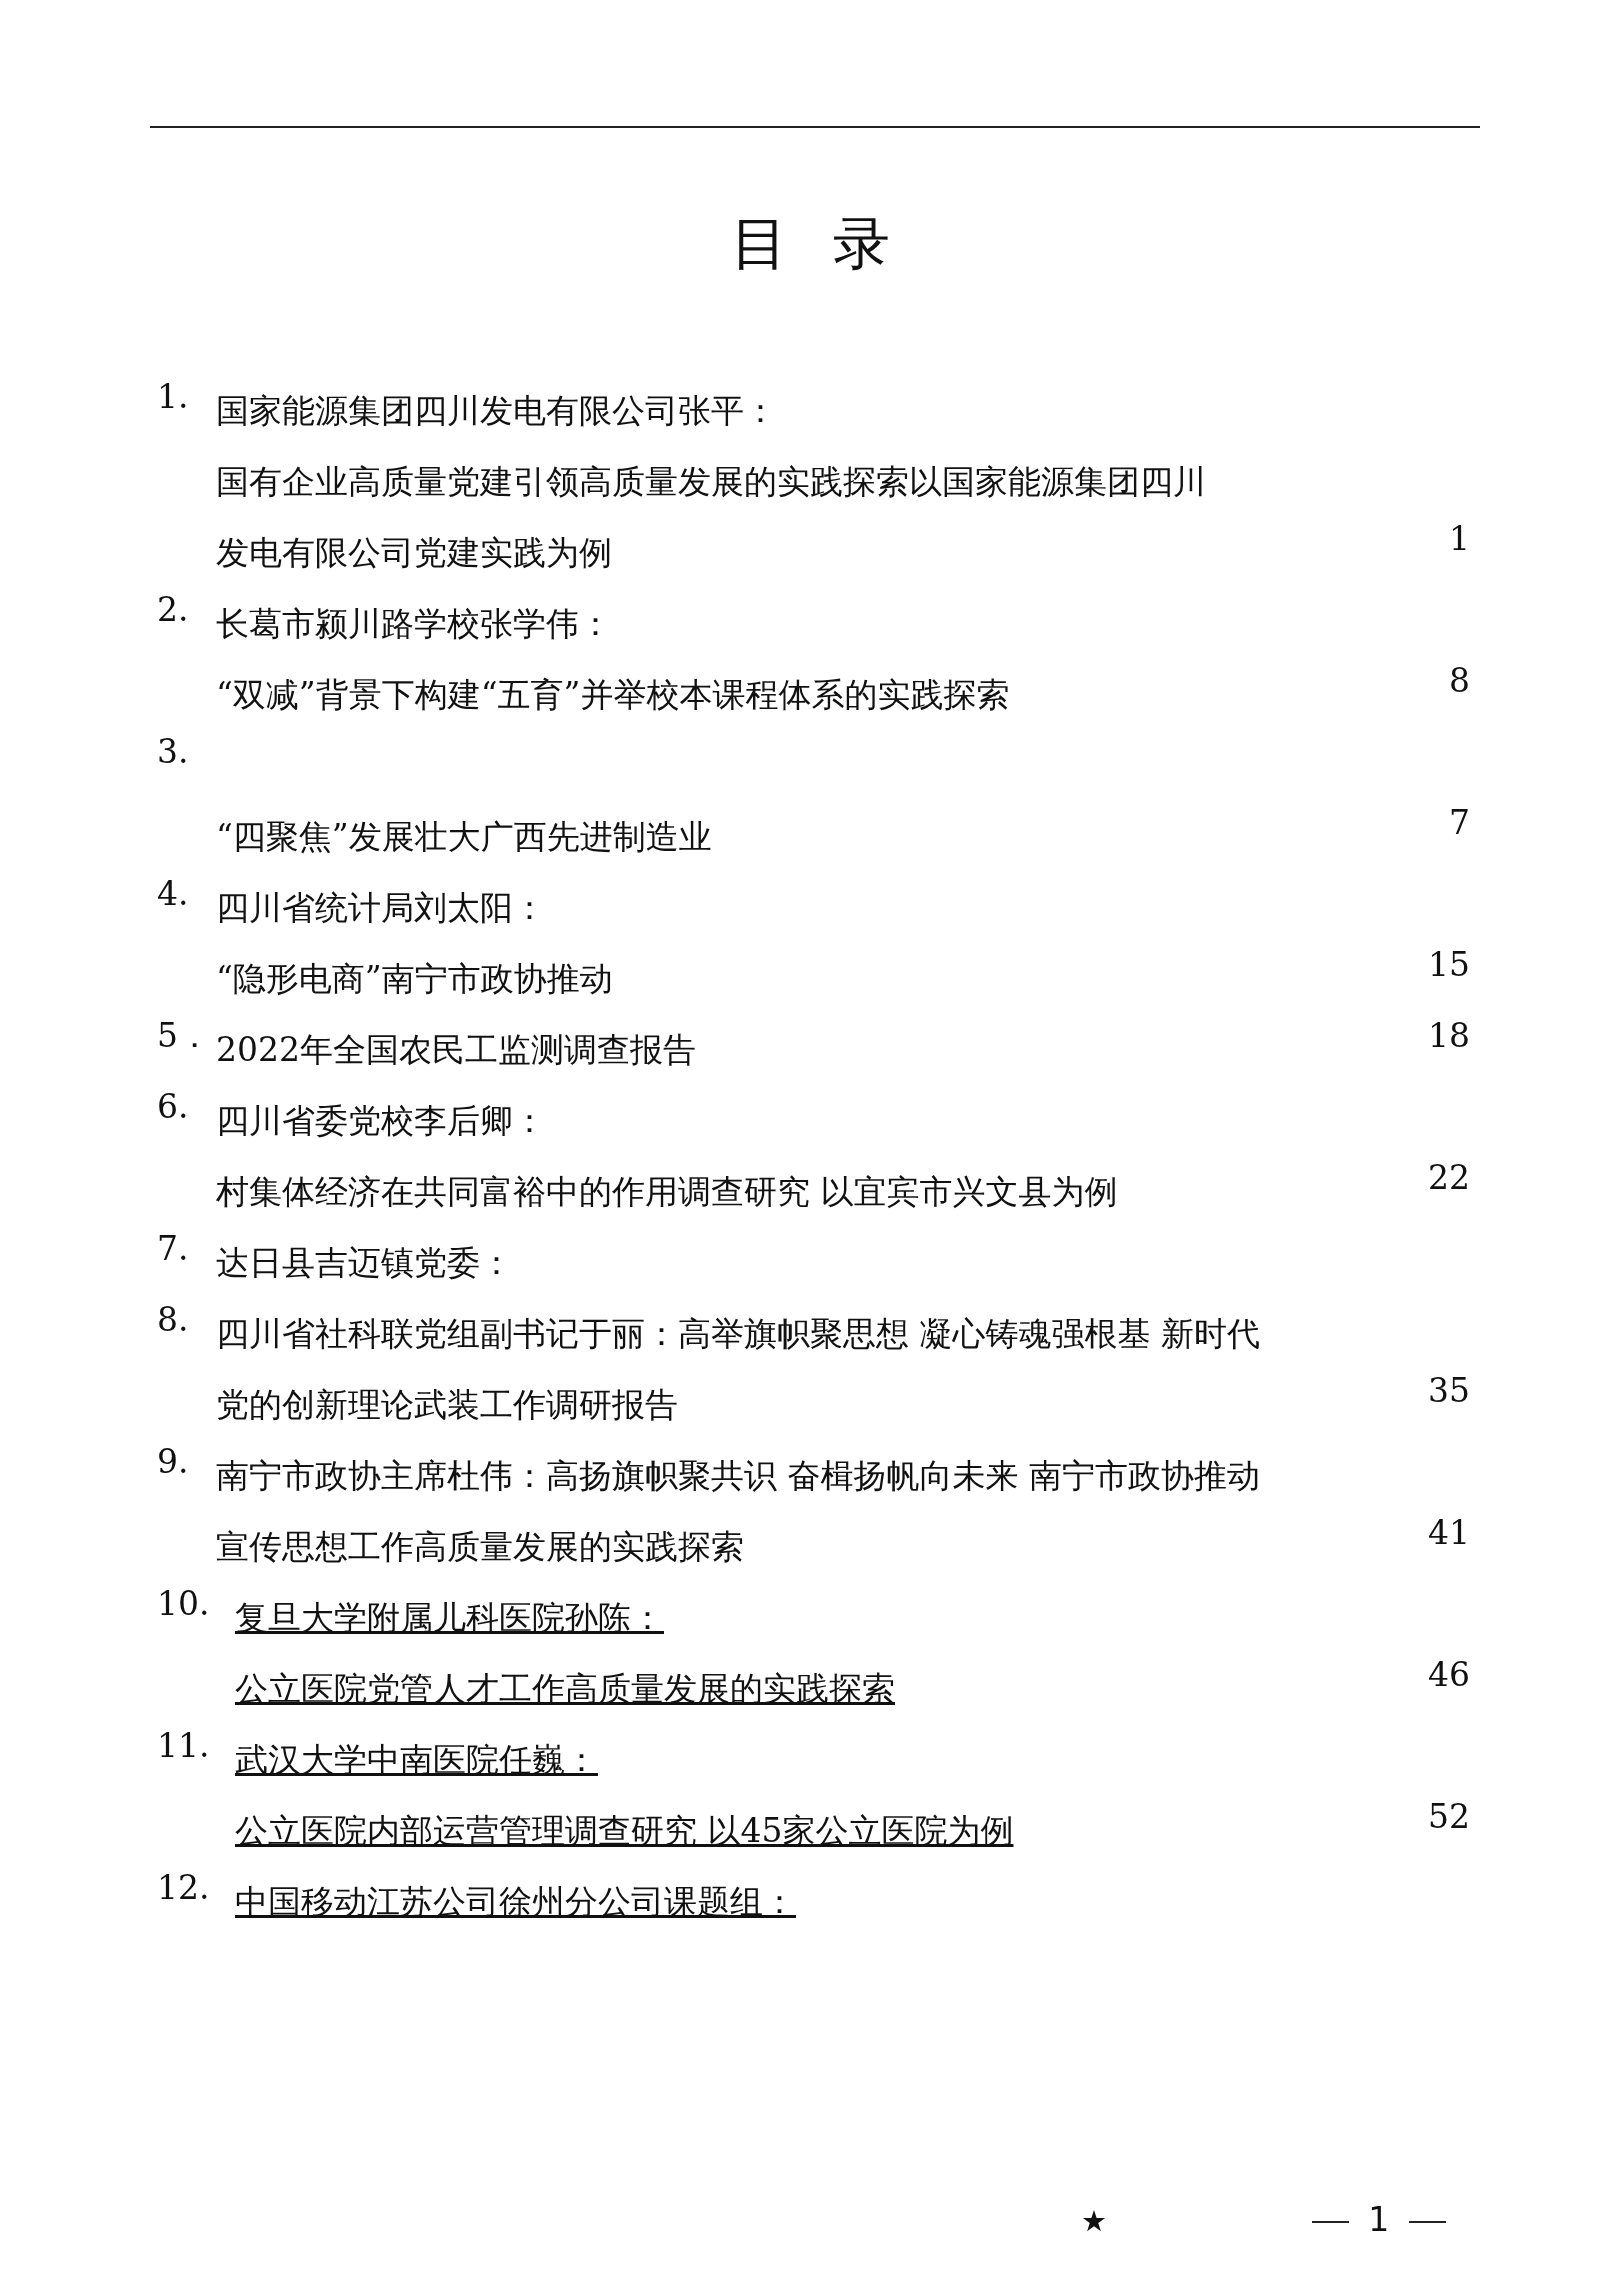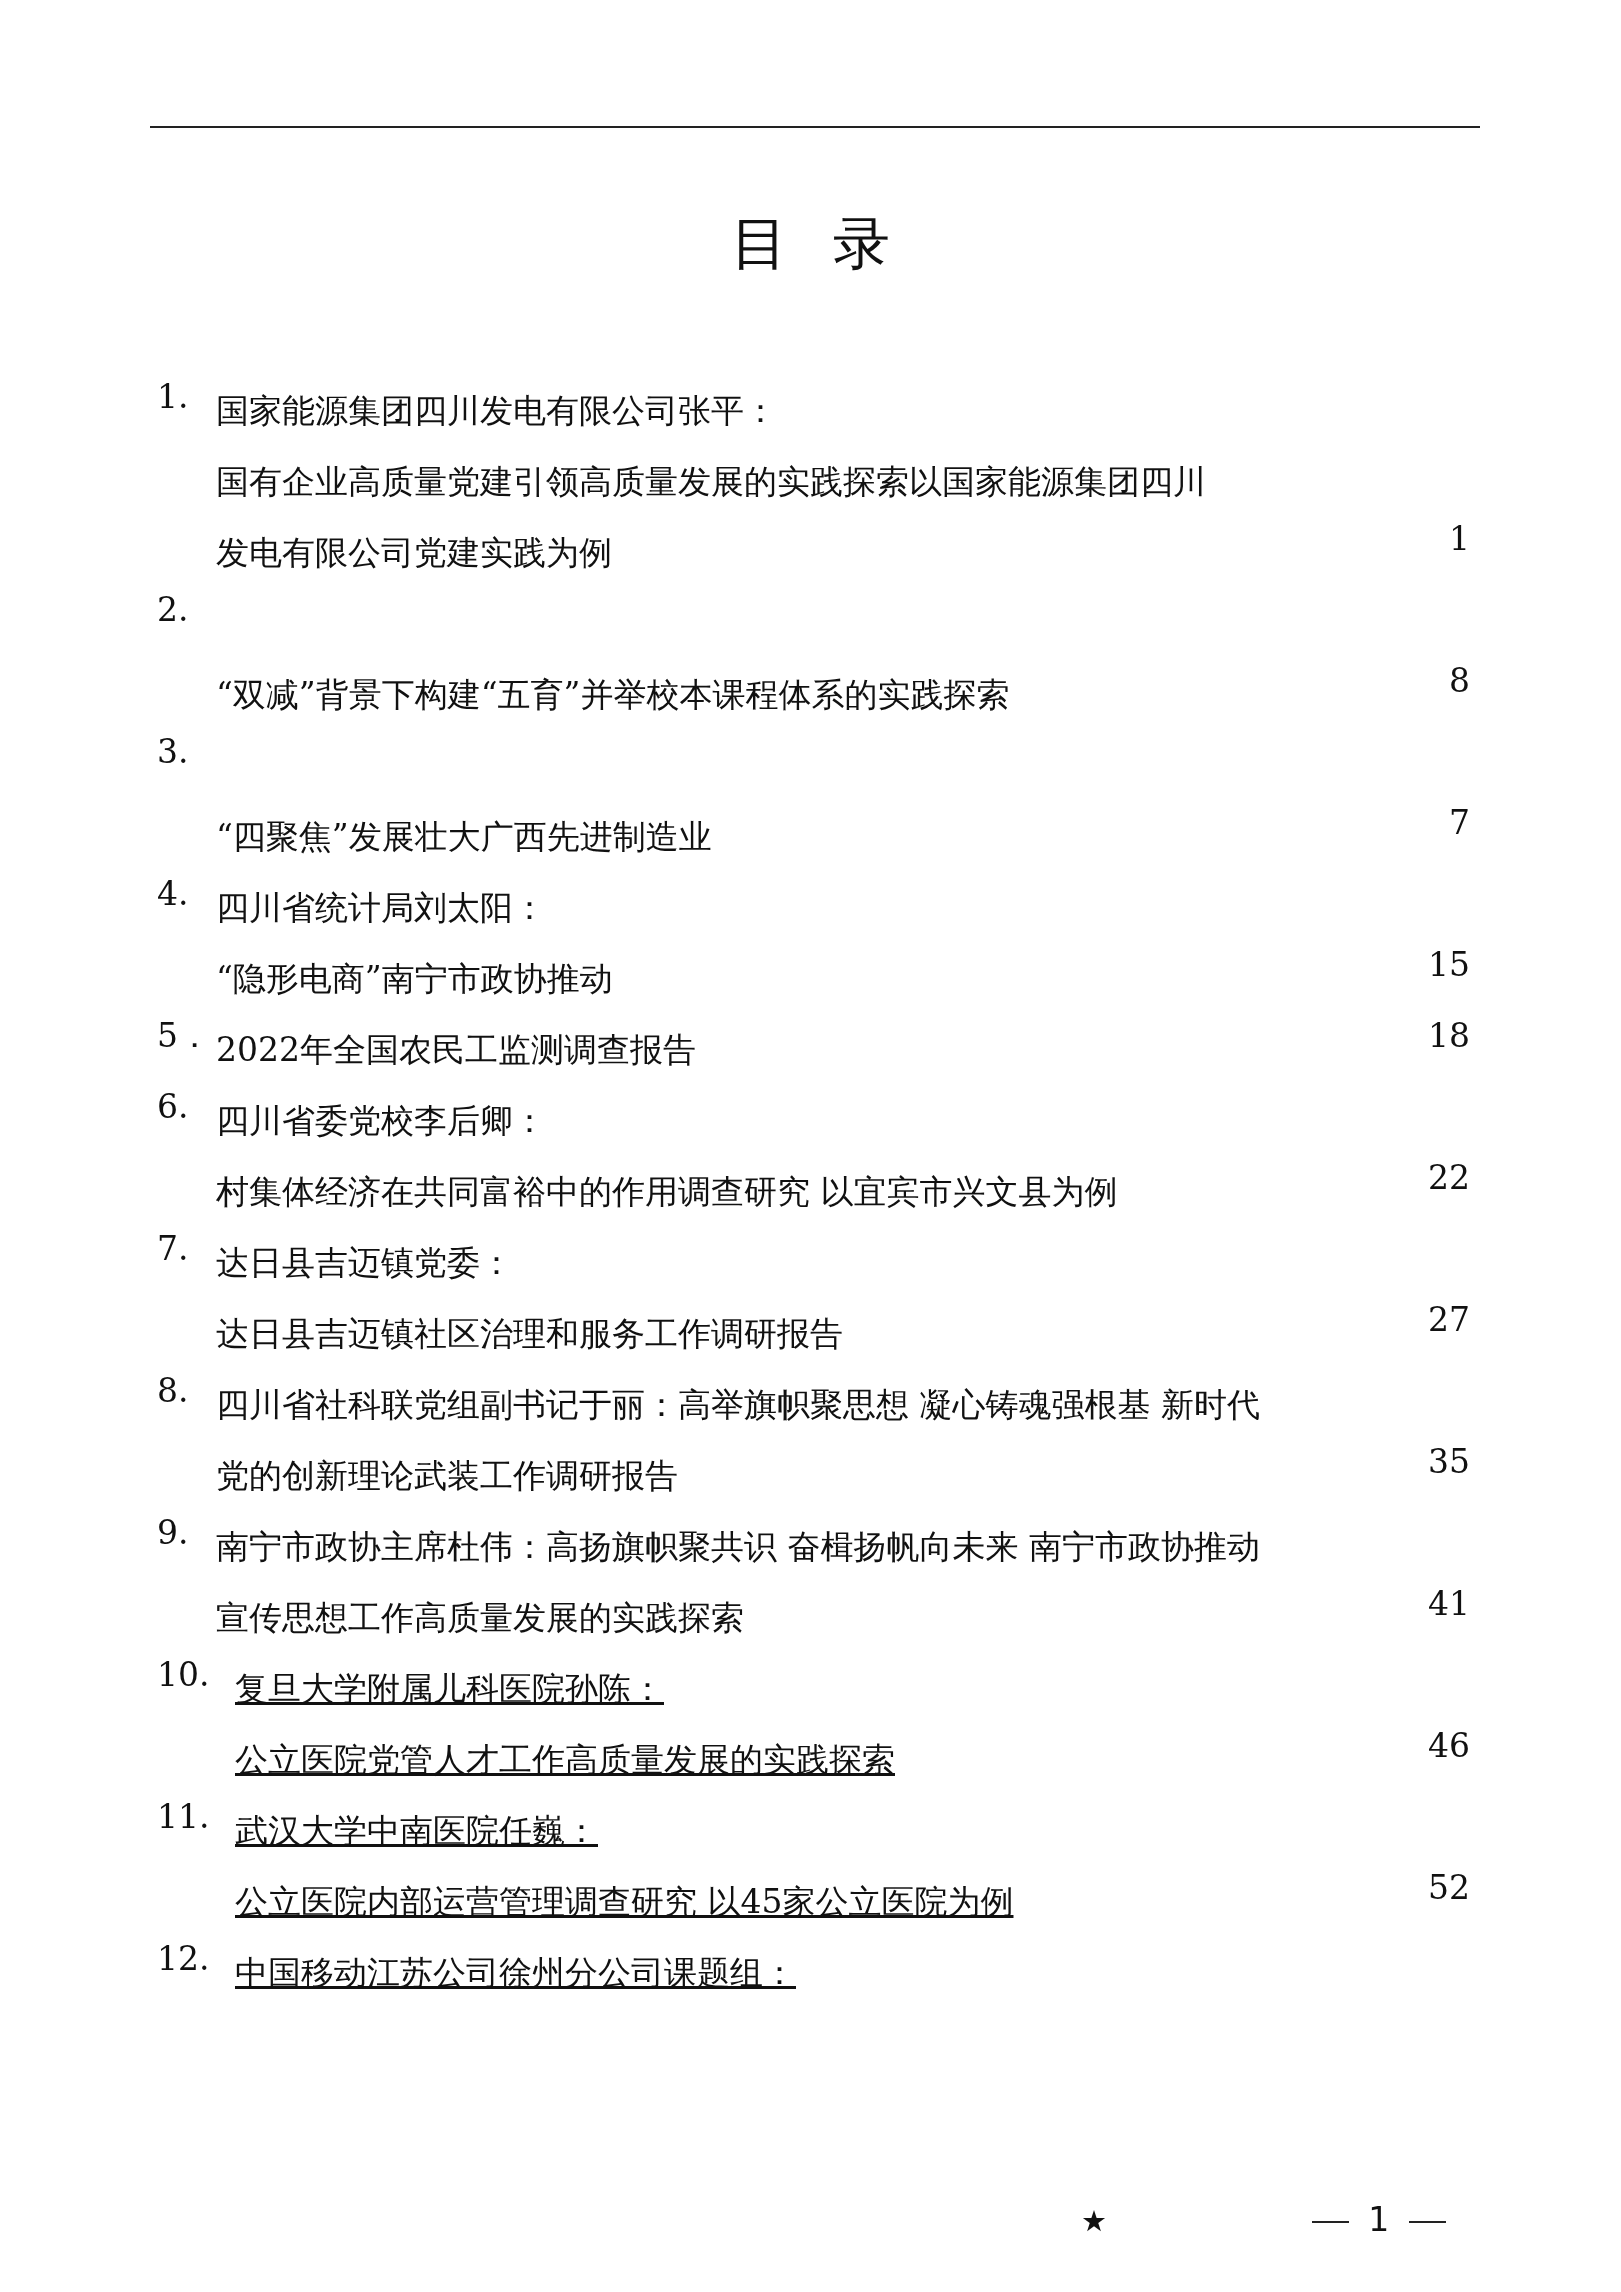--- a/index.html
+++ b/index.html
@@ -63,20 +63,21 @@
   <div class="toc-line">
     <span class="toc-text">国有企业高质量党建引领高质量发展的实践探索以国家能源集团四川</span>
   </div>
   <div class="toc-line">
     <span class="toc-text">发电有限公司党建实践为例</span>
     <span class="toc-page">1</span>
   </div>
 
   <div class="toc-line">
     <span class="toc-num">2.</span>
+    <span class="toc-text">长葛市颍川路学校张学伟：</span>
   </div>
   <div class="toc-line">
     <span class="toc-text">“双减”背景下构建“五育”并举校本课程体系的实践探索</span>
     <span class="toc-page">8</span>
   </div>
 
   <div class="toc-line">
     <span class="toc-num">3.</span>
   </div>
   <div class="toc-line">
@@ -104,24 +105,20 @@
     <span class="toc-text">四川省委党校李后卿：</span>
   </div>
   <div class="toc-line">
     <span class="toc-text">村集体经济在共同富裕中的作用调查研究 以宜宾市兴文县为例</span>
     <span class="toc-page">22</span>
   </div>
 
   <div class="toc-line">
     <span class="toc-num">7.</span>
     <span class="toc-text">达日县吉迈镇党委：</span>
-  </div>
-  <div class="toc-line">
-    <span class="toc-text">达日县吉迈镇社区治理和服务工作调研报告</span>
-    <span class="toc-page">27</span>
   </div>
 
   <div class="toc-line">
     <span class="toc-num">8.</span>
     <span class="toc-text">四川省社科联党组副书记于丽：高举旗帜聚思想 凝心铸魂强根基 新时代</span>
   </div>
   <div class="toc-line">
     <span class="toc-text">党的创新理论武装工作调研报告</span>
     <span class="toc-page">35</span>
   </div>

